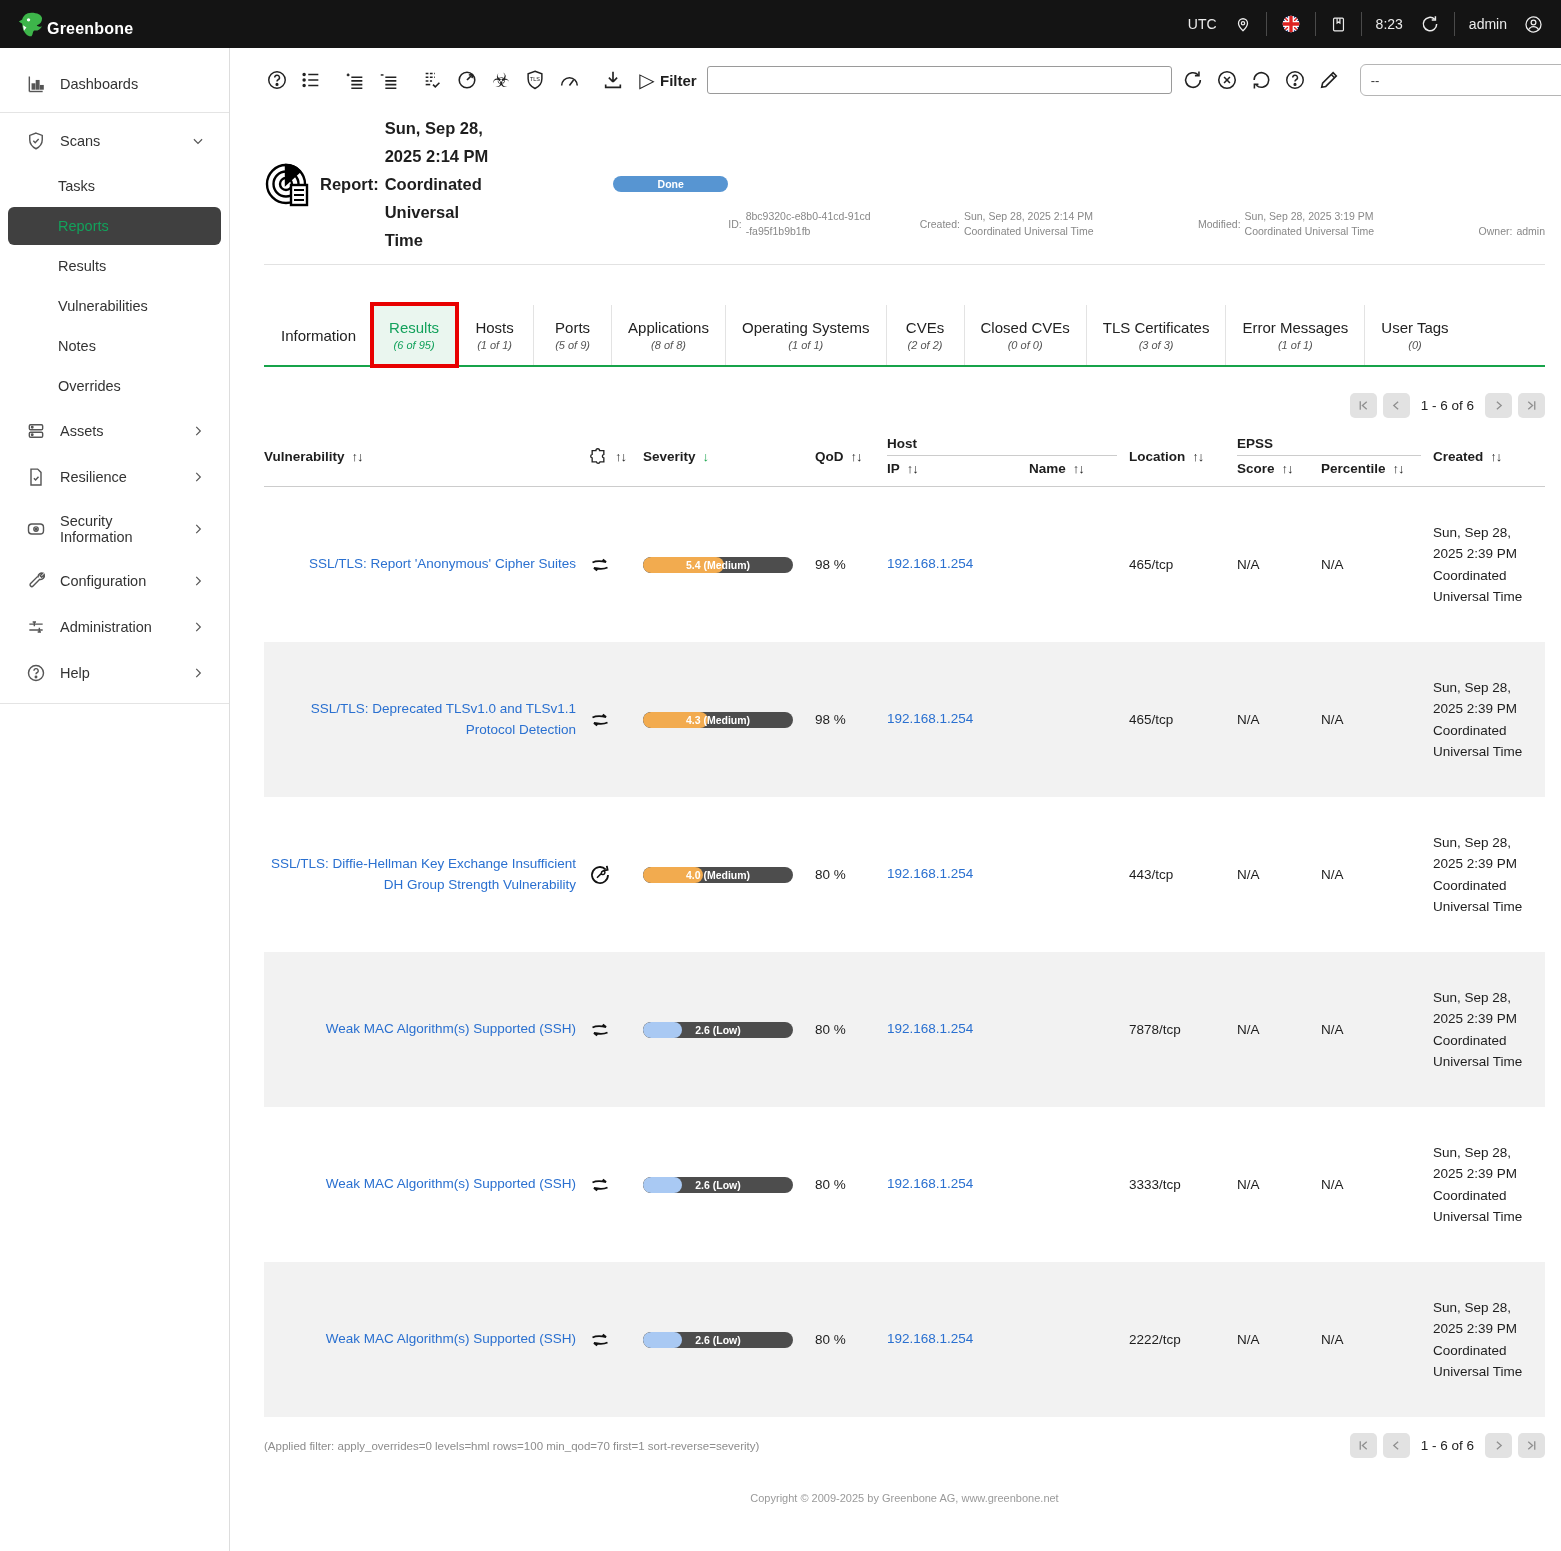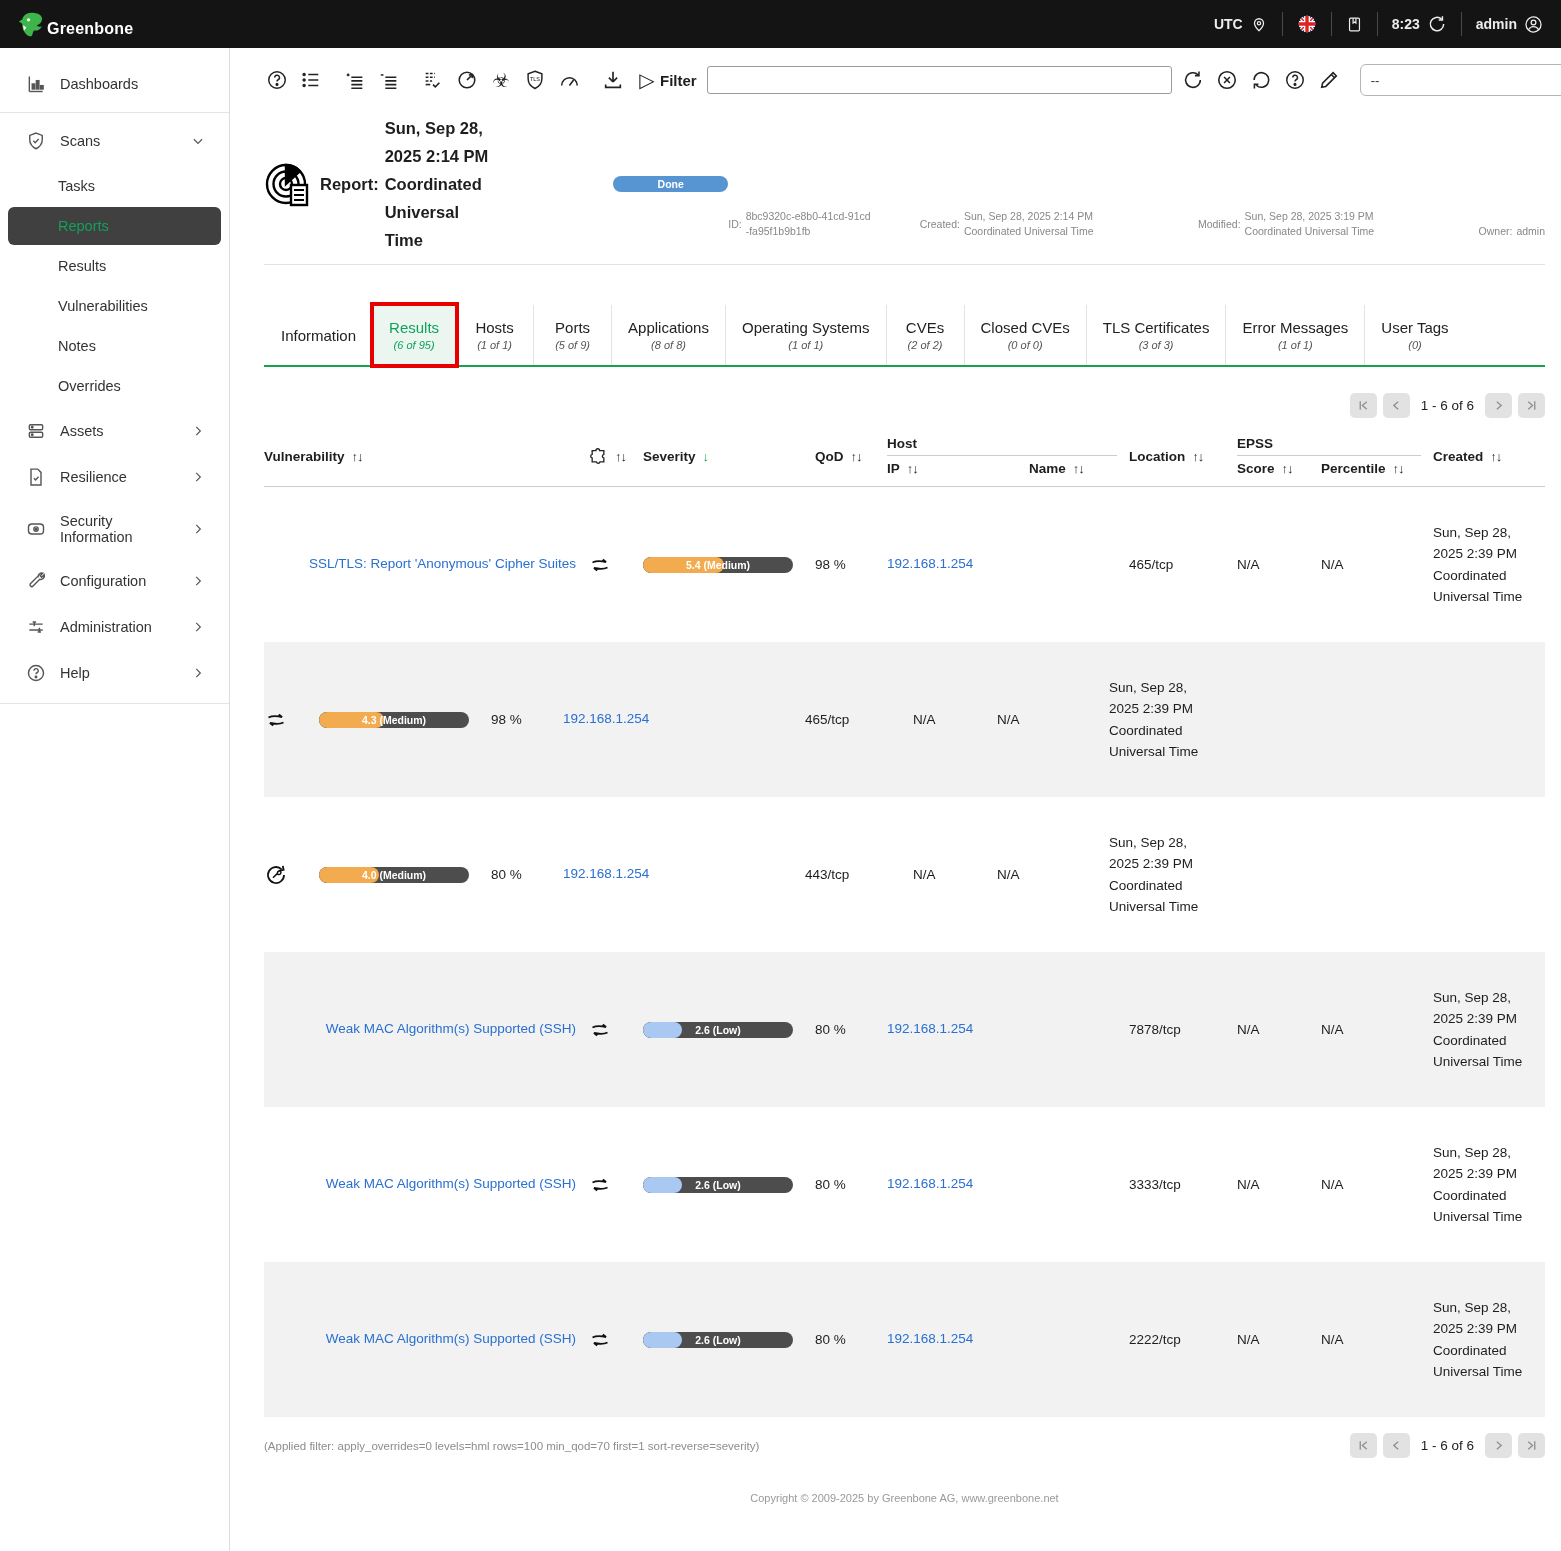--- a/index.html
+++ b/index.html
@@ -6,21 +6,21 @@
   html,body { width:1561px; height:1551px; background:#fff; overflow:hidden;
     font-family:"Liberation Sans","DejaVu Sans",sans-serif; color:#1e1e1e; }
   svg { display:block; }
 
   
   .topbar { position:fixed; top:0; left:0; right:0; height:48px; background:#141414;
     display:flex; align-items:center; padding:0 18px; z-index:50; }
   .brand { display:flex; align-items:flex-end; gap:2px; }
   .brand-label { color:#fff; font-weight:bold; font-size:16px; letter-spacing:.2px; }
   .topbar-right { margin-left:auto; display:flex; align-items:center; gap:14px; color:#ececec; font-size:14px; }
-  .tb-item { display:flex; align-items:center; gap:7px; cursor:pointer;font-weight:bold; }
+  .tb-item { display:flex; align-items:center; gap:17px; cursor:pointer; }
   .tb-sep { width:1px; height:24px; background:#4a4a4a; }
 
   
   .sidebar { position:fixed; top:48px; left:0; bottom:0; width:230px; background:#fff;
     border-right:1px solid #ddd; padding-top:10px; font-size:14.5px; }
   .side-item { display:flex; align-items:center; gap:14px; padding:10px 16px 10px 18px;
     margin:6px 8px; border-radius:6px; color:#333; cursor:pointer; }
   .side-item .chev { margin-left:auto; }
   .side-sub { padding:11px 16px 11px 50px; margin:2px 8px; border-radius:6px; color:#333; cursor:pointer; font-size:14.5px; }
   .side-sub.active { background:#404040; color:#12a15b; }
@@ -617,20 +617,21 @@
       <div class="c c-qod">98 %</div>
       <div class="c c-ip"><a class="link">192.168.1.254</a></div>
       <div class="c c-name"></div>
       <div class="c c-loc">465/tcp</div>
       <div class="c c-score">N/A</div>
       <div class="c c-pct">N/A</div>
       <div class="c c-created created-text">Sun, Sep 28, 2025 2:39 PM Coordinated Universal Time</div>
     </div>
 
     <div class="trow">
+      <div class="c c-vuln"><a class="link">SSL/TLS: Deprecated TLSv1.0 and TLSv1.1 Protocol Detection</a></div>
       <div class="c c-sol">
         <span>
           <svg width="24" height="24" viewBox="0 0 24 24" fill="none" stroke="#111" stroke-width="1.9">
               <path d="M4.5 9.5c3-1.5 9-1.5 13.5-.5l-3.2-2.6M19.5 14.5c-3 1.5-9 1.5-13.5.5l3.2 2.6"></path>
             </svg>
         </span>
         
       </div>
       <div class="c c-sev">
         <div class="sevbar">
@@ -641,20 +642,21 @@
       <div class="c c-qod">98 %</div>
       <div class="c c-ip"><a class="link">192.168.1.254</a></div>
       <div class="c c-name"></div>
       <div class="c c-loc">465/tcp</div>
       <div class="c c-score">N/A</div>
       <div class="c c-pct">N/A</div>
       <div class="c c-created created-text">Sun, Sep 28, 2025 2:39 PM Coordinated Universal Time</div>
     </div>
 
     <div class="trow">
+      <div class="c c-vuln"><a class="link">SSL/TLS: Diffie-Hellman Key Exchange Insufficient DH Group Strength Vulnerability</a></div>
       <div class="c c-sol">
         
         <span>
           <svg width="24" height="24" viewBox="0 0 24 24" fill="none" stroke="#111" stroke-width="1.8">
               <path d="M20 12a8 8 0 1 1-2.4-5.7"></path>
               <path d="M18.8 2.9l.8 3.9-3.9.8"></path>
               <path d="M9 14.8l4.2-4.2M13.2 10.6a2 2 0 1 0 2.4-2.9l-1.8 1.1z" stroke-width="1.5"></path>
             </svg>
         </span>
       </div>

